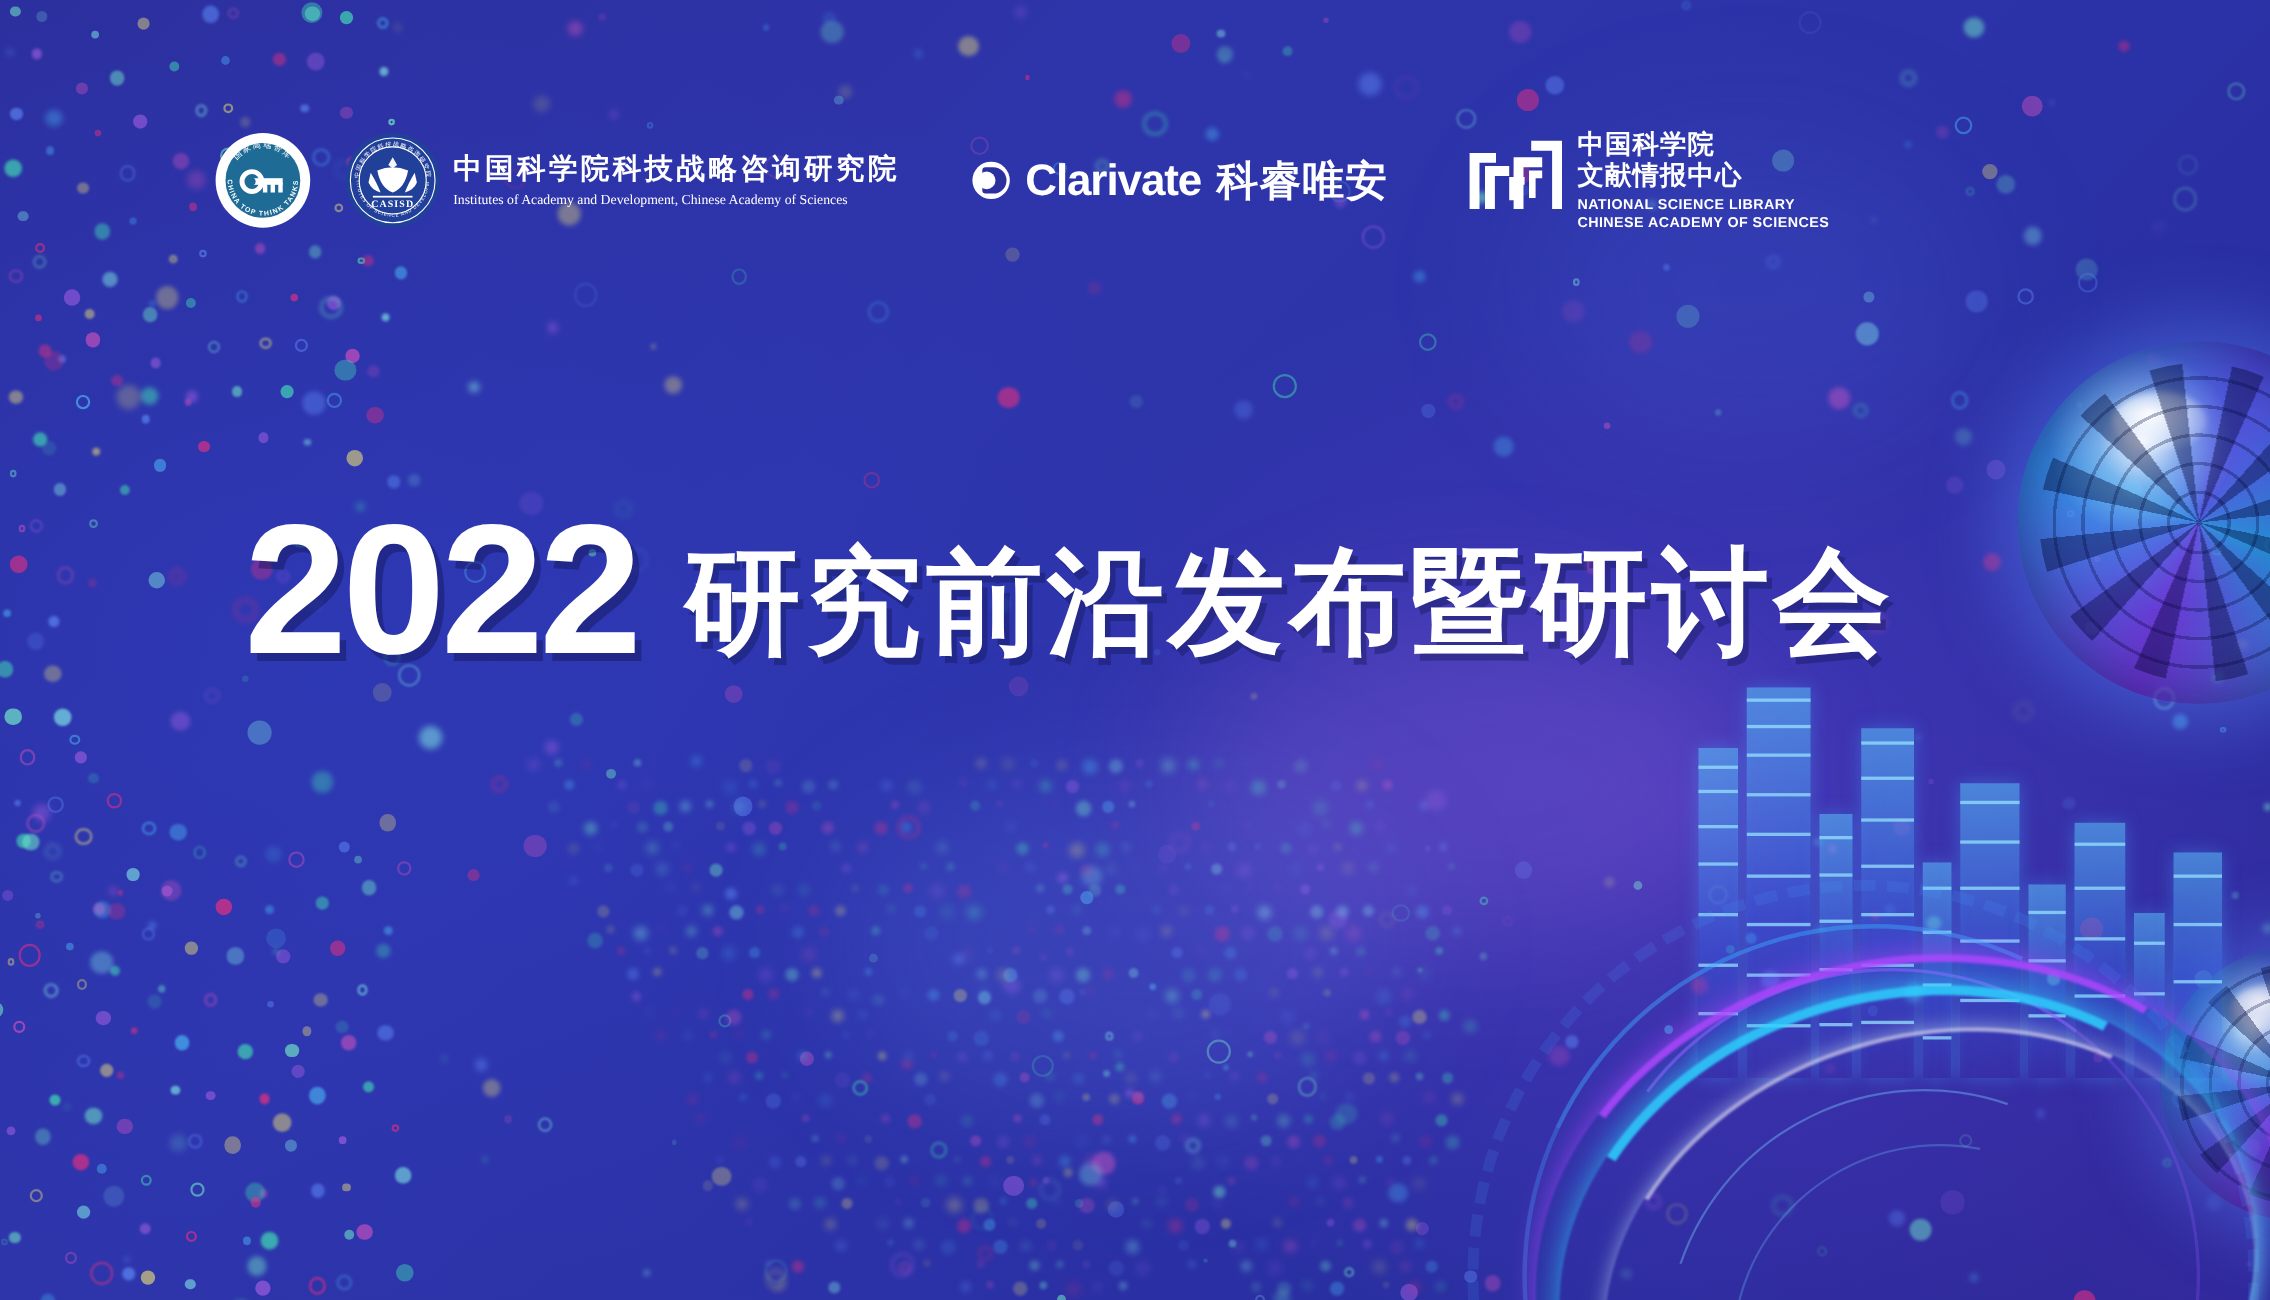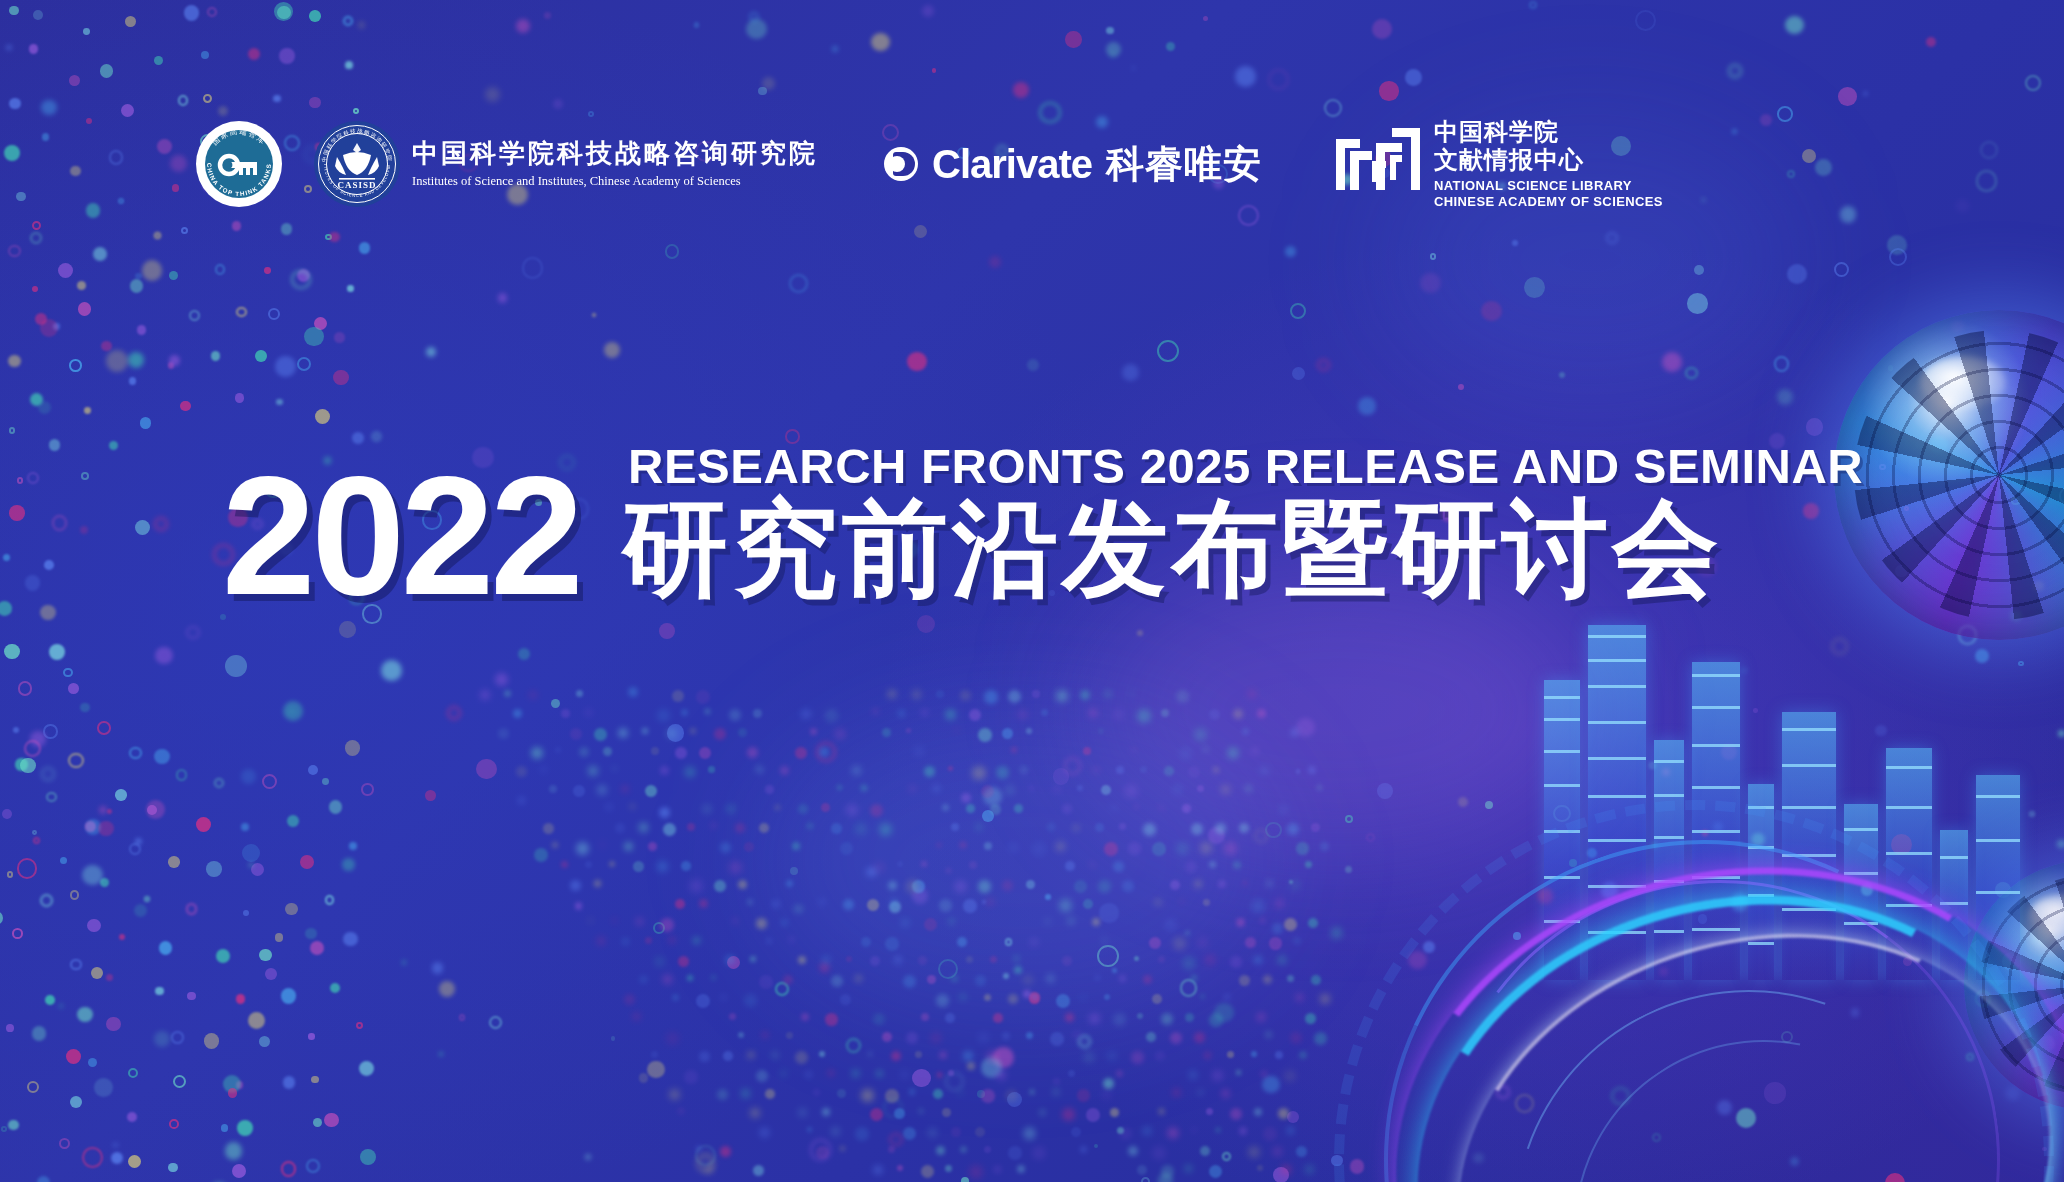--- a/index.html
+++ b/index.html
@@ -1396,21 +1396,21 @@
             <path d="M29 34 q14 -6 28 0 q-3 16 -14 20 q-11 -4 -14 -20z"></path>
             <path d="M23 36 q6 10 9 18 q-8 -2 -11 -9z"></path>
             <path d="M63 36 q-6 10 -9 18 q8 -2 11 -9z"></path>
           </g>
           <rect x="25" y="57" width="36" height="1.6" fill="#fff"></rect>
           <text x="43" y="67" font-size="9" font-weight="bold" fill="#ffffff" text-anchor="middle" font-family="'Liberation Serif',serif" letter-spacing="1">CASISD</text>
         </svg>
       </div>
       <div style="margin-left:12px;">
         <div class="cn-name" style="font-size:26px;line-height:1.2;">中国科学院科技战略咨询研究院</div>
-        <div class="en-name" style="font-size:12.5px;line-height:1.5;margin-top:2px;">Institutes of Science and Institutes, Chinese Academy of Sciences</div>
+        <div class="en-name" style="font-size:12.5px;line-height:1.5;margin-top:2px;">Institutes of Academy and Development, Chinese Academy of Sciences</div>
       </div>
     </div>
 
     <div class="logo-unit clarivate" style="margin-left:50px;">
       <span class="clv-mark"></span>
       <span class="clv-word">Clarivate</span>
       <span class="clv-cn">科睿唯安</span>
     </div>
 
     <div class="logo-unit" style="margin-left:70px;margin-right:36px;">
@@ -1430,17 +1430,16 @@
         <div class="nsl-cn" style="font-size:24px;line-height:1.18;">中国科学院</div>
         <div class="nsl-cn" style="font-size:24px;line-height:1.18;">文献情报中心</div>
         <div class="nsl-en" style="font-size:13px;line-height:1.28;margin-top:3px;">NATIONAL SCIENCE LIBRARY</div>
         <div class="nsl-en" style="font-size:13px;line-height:1.28;">CHINESE ACADEMY OF SCIENCES</div>
       </div>
     </div>
   </div>
 
   <div class="headline">
     <div class="year">2022</div>
-    <div class="title-en">RESEARCH FRONTS 2025 RELEASE AND SEMINAR</div>
     <div class="title-cn">研究前沿发布暨研讨会</div>
   </div>
 
 </div>
 
 </body></html>

